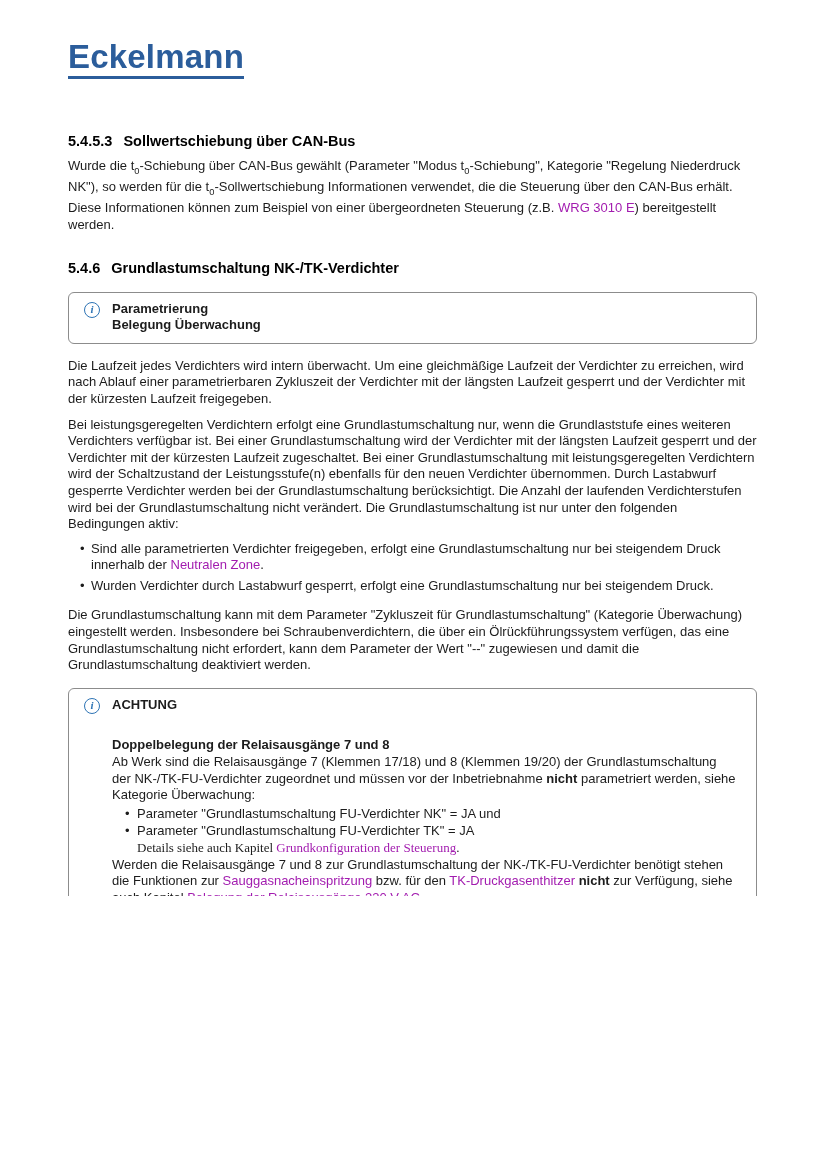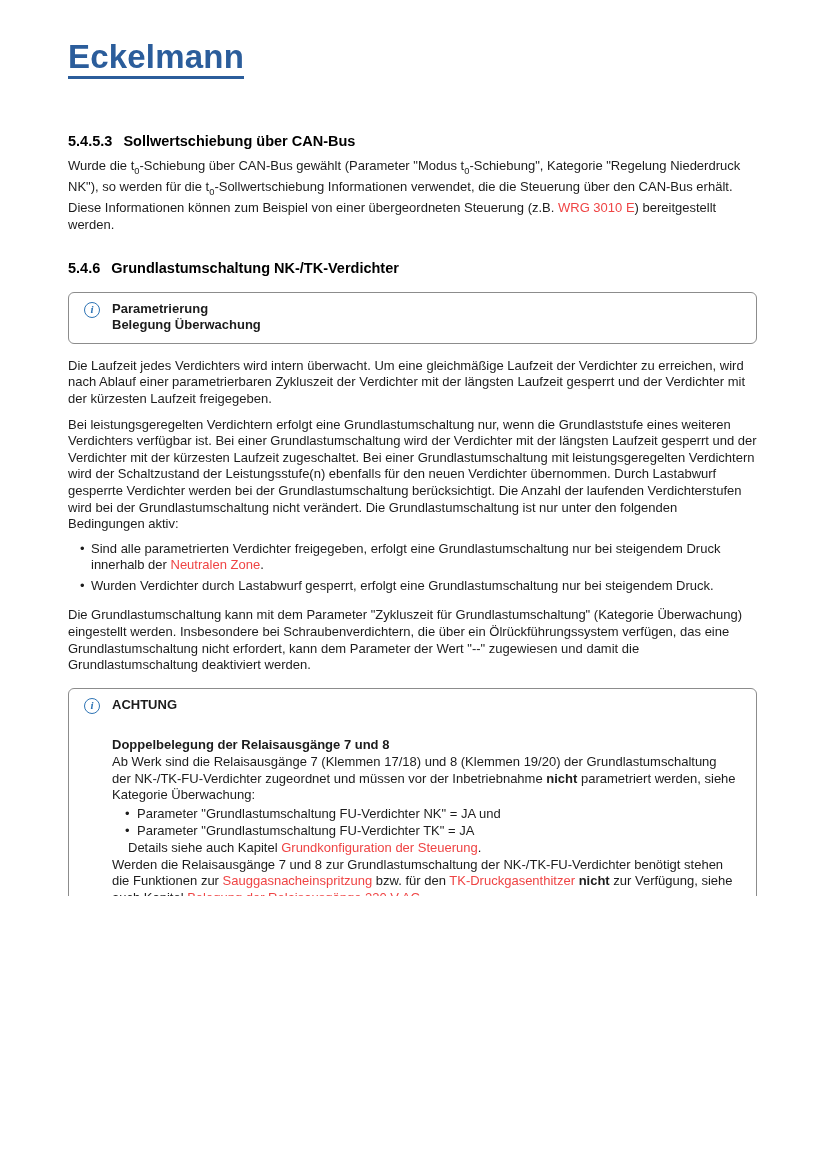--- a/index.html
+++ b/index.html
@@ -18,21 +18,21 @@
     padding-bottom: 3px; border-bottom: 3px solid #2b5d9b;
     letter-spacing: 0.2px;
   }
 
   .heading { font-size: 14.5px; font-weight: 700; color: #000; margin: 26px 0 0 0; }
   .heading-first { margin-top: 54px; }
   .heading .h-num { margin-right: 7px; }
 
   .para { font-size: 13px; line-height: 16.6px; margin: 9px 0 0 0; }
   .bold { font-weight: 700; }
-  .link { color: #ef4444; text-decoration: none; cursor: pointer; }
+  .link { color: #a21caf; text-decoration: none; cursor: pointer; }
   .subsc { font-size: 0.72em; vertical-align: sub; }
 
   .notebox {
     border: 1px solid #8c8c8c; border-radius: 6px;
     display: flex; align-items: flex-start;
     padding: 8px 20px 9px 15px; margin-top: 16px;
   }
   .note-icon {
     width: 16px; height: 16px; flex: 0 0 16px;
     border-radius: 50%; border: 1.5px solid #2e74b5;
@@ -47,21 +47,21 @@
   .bullets { list-style: none; margin: 8px 0 0 0; padding: 0; }
   .bullets li { display: flex; font-size: 13px; line-height: 16.6px; margin-top: 4px; }
   .bullets .marker { flex: 0 0 11px; margin-left: 12px; }
   .bullets + .para { margin-top: 13px; }
 
   .achtung { margin-top: 14px; padding-bottom: 14px; }
   .achtung-title { margin-bottom: 24px; }
   .bullets.inner { margin-top: 2px; }
   .bullets.inner li { margin-top: 1px; }
   .bullets.inner .marker { flex: 0 0 12px; margin-left: 13px; }
-  .details-line { margin-left: 16px; }
+  .details-line { margin-left: 25px; font-family: Liberation Serif, serif; }
 
   .footer {
     position: absolute; left: 60px; right: 70px; top: 1117px;
     font-size: 13px; display: flex; justify-content: space-between; flex-direction: column;
   }
   .footer-center { position: absolute; left: 50%; transform: translateX(-50%); }
 </style>
 </head>
 <body>
 

